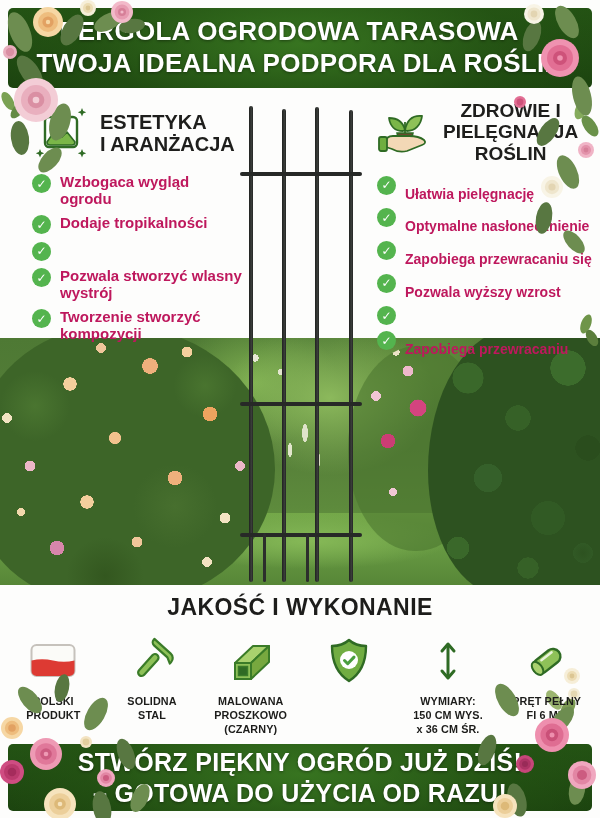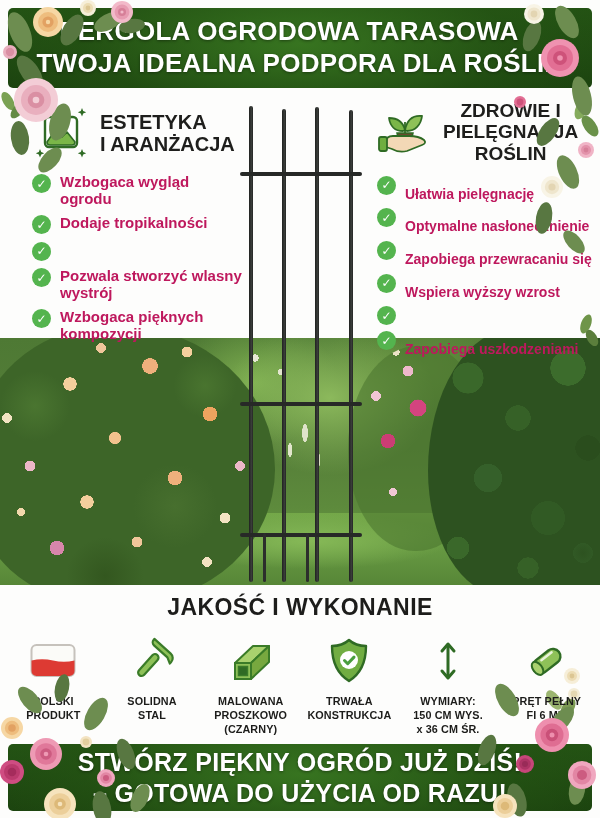--- a/index.html
+++ b/index.html
@@ -173,21 +173,21 @@
         </li>
       <li class="feature-item">
         <span class="check">✓</span>
         </li>
       <li class="feature-item">
         <span class="check">✓</span>
         <span class="feature-text">Pozwala stworzyć wlasny wystrój</span>
         </li>
       <li class="feature-item">
         <span class="check">✓</span>
-        <span class="feature-text">Wzbogaca pięknych kompozycji</span>
+        <span class="feature-text">Tworzenie stworzyć kompozycji</span>
         </li>
     </ul>
   </section>
 
   <section class="col col-right">
     <div class="col-head">
       <svg class="head-icon" width="56" height="56" viewBox="0 0 56 56">
         <path d="M28 26 C26 18 20 14 12 14 C13 22 18 27 26 27 Z" fill="#7ab648" stroke="#2f6b24" stroke-width="1.8" stroke-linejoin="round"></path>
         <path d="M28 26 C30 16 36 11 45 12 C44 21 38 27 30 27 Z" fill="#8ec158" stroke="#2f6b24" stroke-width="1.8" stroke-linejoin="round"></path>
         <path d="M28 29 V18" stroke="#2f6b24" stroke-width="1.8" fill="none"></path>
@@ -207,28 +207,28 @@
       <li class="feature-item">
         <span class="check">✓</span>
         <span class="feature-text">Optymalne nasłonecznienie</span>
         </li>
       <li class="feature-item">
         <span class="check">✓</span>
         <span class="feature-text">Zapobiega przewracaniu się</span>
         </li>
       <li class="feature-item">
         <span class="check">✓</span>
-        <span class="feature-text">Wspiera wyższy wzrost</span>
-        </li>
-      <li class="feature-item">
-        <span class="check">✓</span>
-        </li>
-      <li class="feature-item">
-        <span class="check">✓</span>
-        <span class="feature-text">Zapobiega uszkodzeniami</span>
+        <span class="feature-text">Pozwala wyższy wzrost</span>
+        </li>
+      <li class="feature-item">
+        <span class="check">✓</span>
+        </li>
+      <li class="feature-item">
+        <span class="check">✓</span>
+        <span class="feature-text">Zapobiega przewracaniu</span>
         </li>
     </ul>
   </section>
 
   <div class="photo">
     <div class="grass"></div>
     <div class="roses-mid"></div>
     <div class="ivy"></div>
     <div class="bush-left"></div>
   </div>
@@ -283,22 +283,20 @@
 (CZARNY)</div>
     </div>
     <div class="q-item">
       <div class="q-icon">
         <svg width="48" height="48" viewBox="0 0 48 48">
           <path d="M24 3 C29 7.5 35 9 41 9 C41 23 37 36 24 44 C11 36 7 23 7 9 C13 9 19 7.5 24 3 Z" fill="#71ad42" stroke="#2f6b24" stroke-width="2.4" stroke-linejoin="round"></path>
           <circle cx="24" cy="23" r="9" fill="#ffffff"></circle>
           <path d="M19.5 23.5 l3.2 3.2 l6.3 -6.6" stroke="#4a9e3f" stroke-width="3" fill="none" stroke-linecap="round" stroke-linejoin="round"></path>
         </svg>
       </div>
-      <div class="q-label">TRWAŁA
-KONSTRUKCJA</div>
     </div>
     <div class="q-item">
       <div class="q-icon">
         <svg width="48" height="48" viewBox="0 0 48 48">
           <g stroke="#2f6b24" stroke-width="3" stroke-linecap="round" stroke-linejoin="round" fill="none">
             <path d="M24 8 V40"></path>
             <path d="M18 14 L24 7 L30 14"></path>
             <path d="M18 34 L24 41 L30 34"></path>
           </g>
         </svg>

